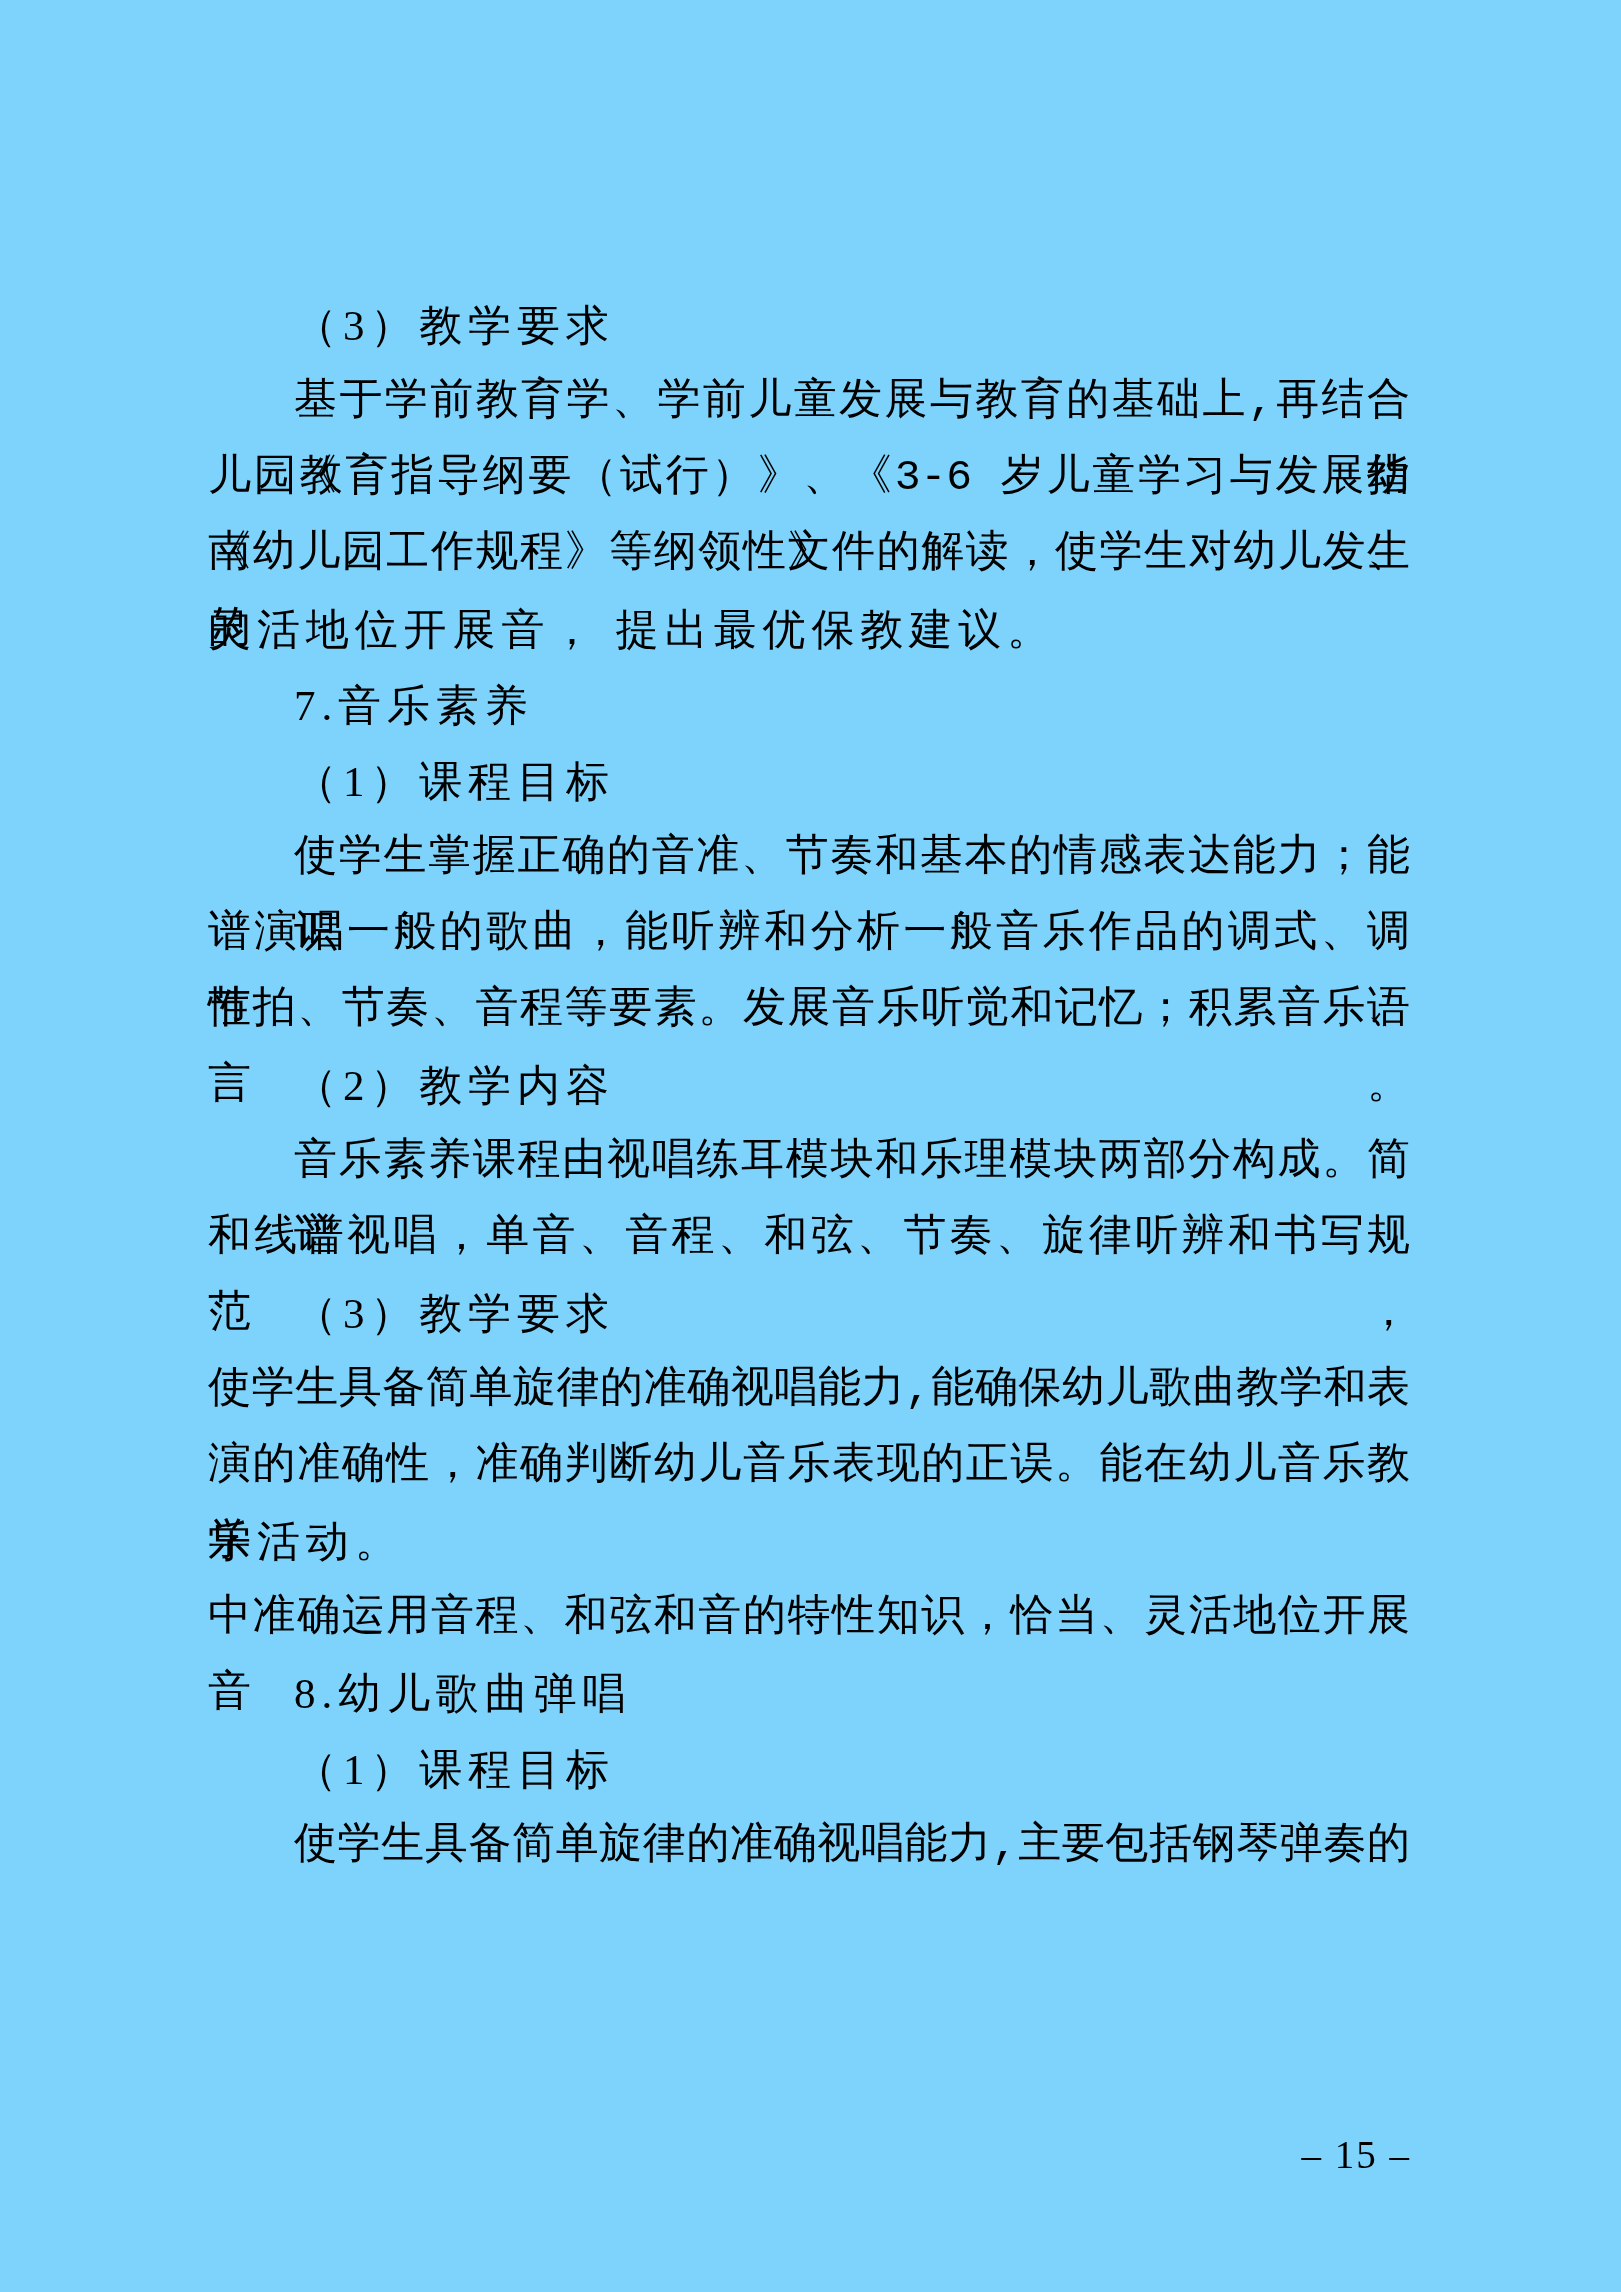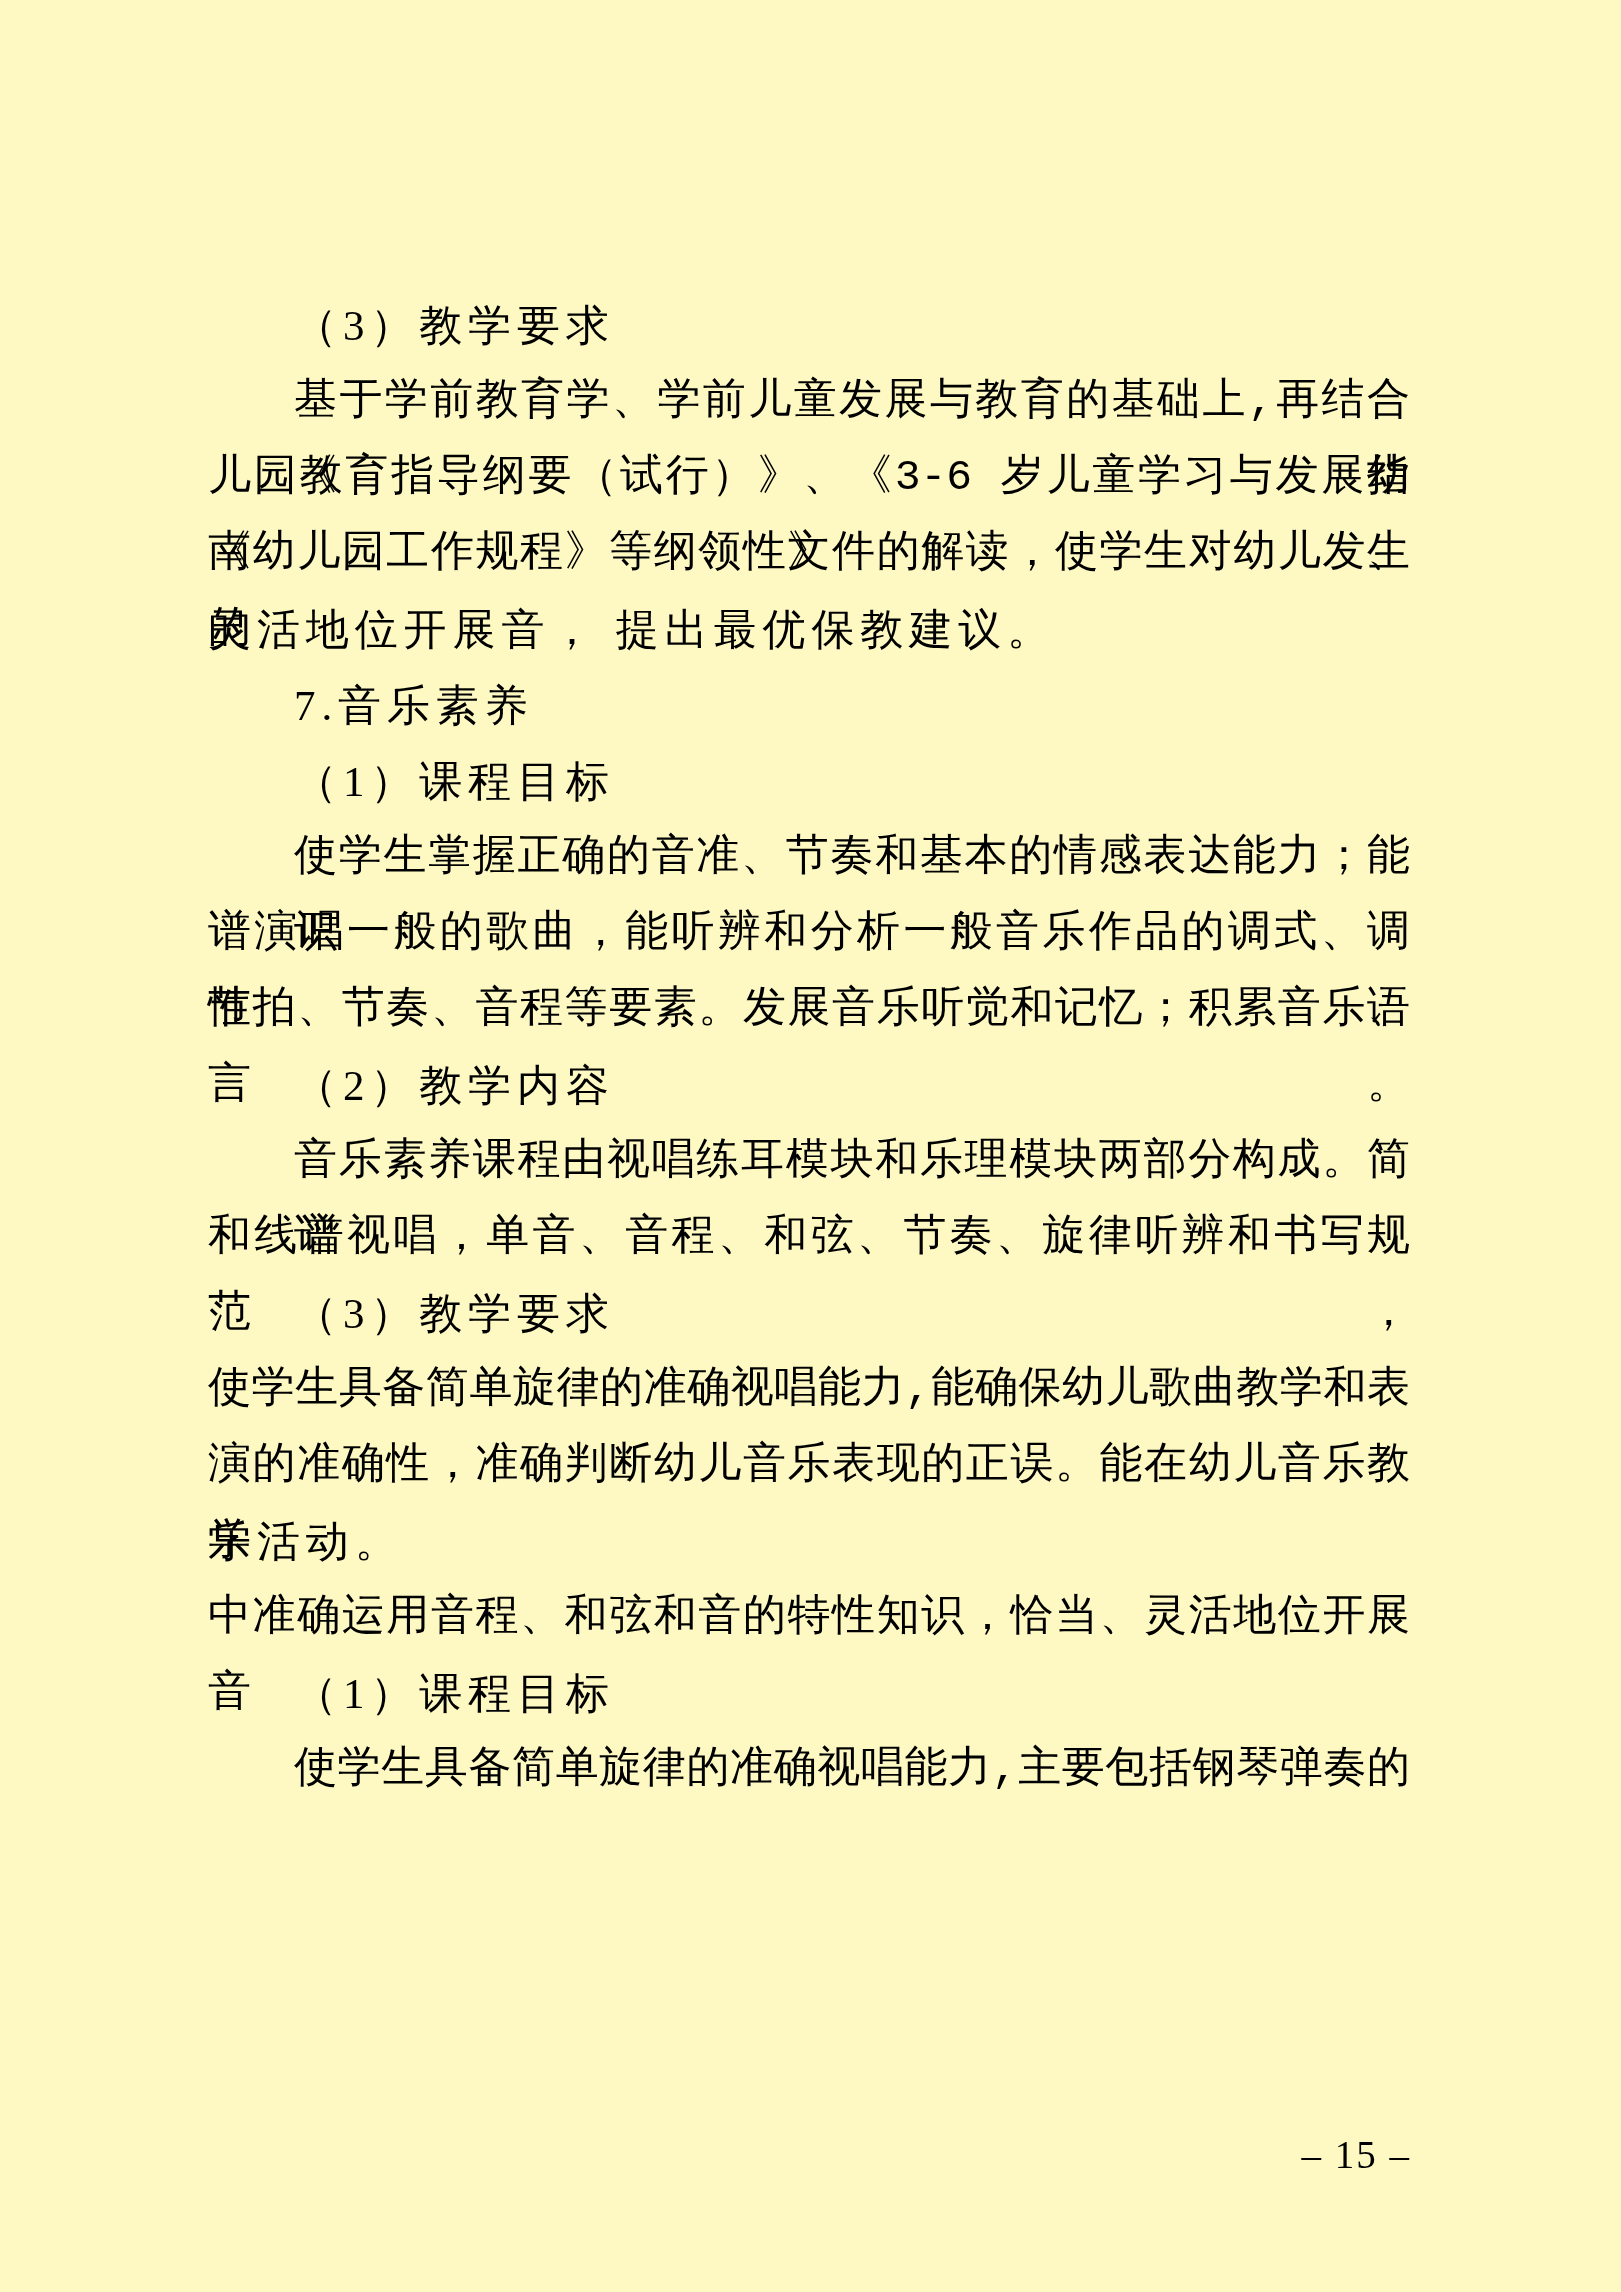--- a/index.html
+++ b/index.html
@@ -4,21 +4,21 @@
 <style>
   html, body {
     margin: 0;
     padding: 0;
     background: #ffffff;
   }
   .page {
     position: relative;
     width: 1621px;
     height: 2293px;
-    background: #fef9c3;
+    background: #7dd3fc;
     color: #000000;
     font-family: "Liberation Serif", "DejaVu Serif", serif;
     overflow: hidden;
   }
   .text-block {
     position: absolute;
     left: 208px;
     top: 288px;
     width: 1202px;
   }
@@ -72,18 +72,19 @@
       <div class="line justify">谱演唱一般的歌曲，能听辨和分析一般音乐作品的调式、调性、</div>
       <div class="line justify">节拍、节奏、音程等要素。发展音乐听觉和记忆；积累音乐语言。</div>
       <div class="line indent short">（2）教学内容</div>
       <div class="line indent justify">音乐素养课程由视唱练耳模块和乐理模块两部分构成。简谱</div>
       <div class="line justify">和线谱视唱，单音、音程、和弦、节奏、旋律听辨和书写规范，</div>
       <div class="line indent short">（3）教学要求</div>
       <div class="line justify">使学生具备简单旋律的准确视唱能力,能确保幼儿歌曲教学和表</div>
       <div class="line justify">演的准确性，准确判断幼儿音乐表现的正误。能在幼儿音乐教学</div>
       <div class="line short">乐活动。</div>
       <div class="line justify">中准确运用音程、和弦和音的特性知识，恰当、灵活地位开展音</div>
+      <div class="line indent bold short">8.幼儿歌曲弹唱</div>
       <div class="line indent short">（1）课程目标</div>
       <div class="line indent justify">使学生具备简单旋律的准确视唱能力,主要包括钢琴弹奏的</div>
     </div>
   <div class="page-footer">– 15 –</div>
 </div>
 
 
 </body></html>

